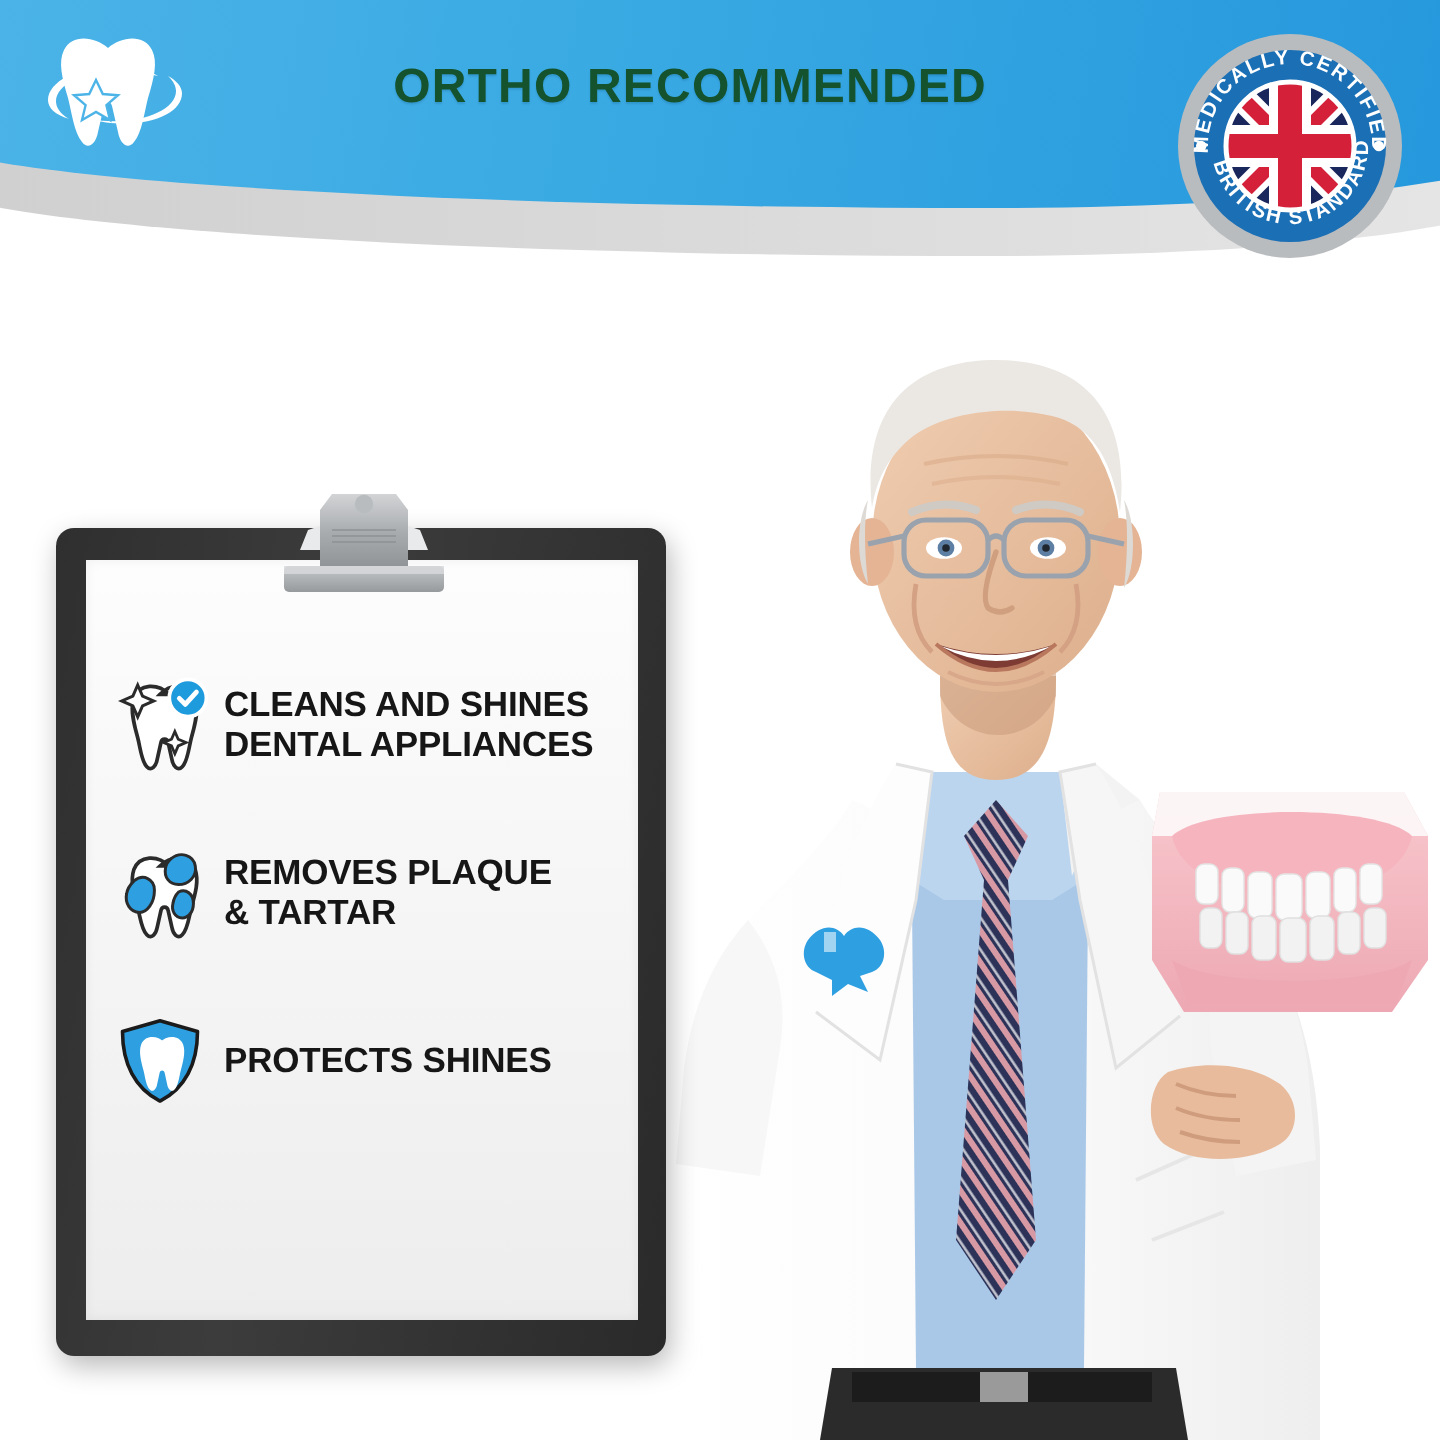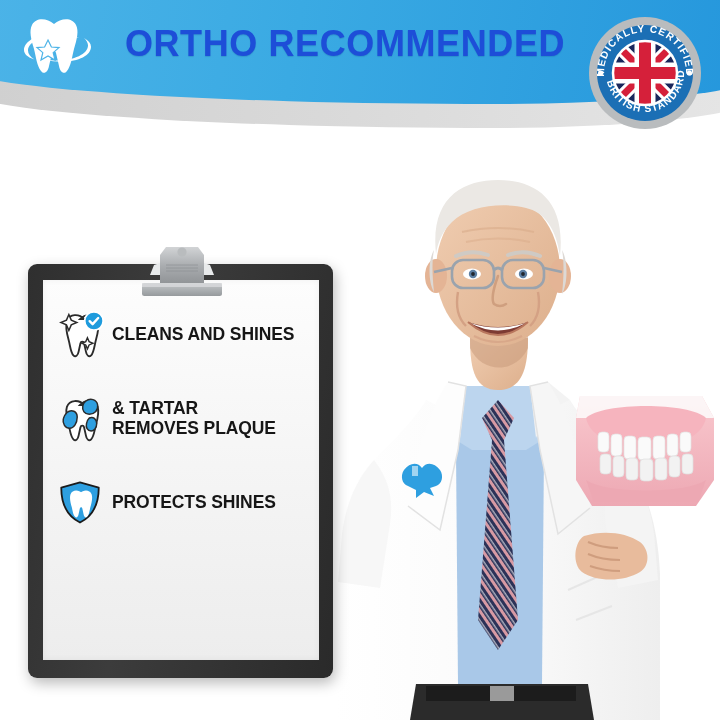--- a/index.html
+++ b/index.html
@@ -10,40 +10,40 @@
   
   .header-wrap{position:absolute;left:0;top:0;width:720px;height:150px;overflow:hidden;}
   .header-shadow{position:absolute;left:-40px;top:0;width:800px;height:128px;
       background:linear-gradient(90deg,#cfcfcf 0%,#d9d9d9 45%,#e6e6e6 100%);
       border-bottom-left-radius:120% 70px;border-bottom-right-radius:60% 58px;}
   .header-band{position:absolute;left:-40px;top:-8px;width:800px;height:112px;
       background:linear-gradient(100deg,#4db4e8 0%,#3aaae3 42%,#2496dc 100%);
       border-bottom-left-radius:120% 66px;border-bottom-right-radius:60% 52px;}
   .header-title{position:absolute;left:110px;top:18px;width:470px;height:52px;
       display:flex;align-items:center;justify-content:center;
-      color:#1d4ed8;font-size:36px;font-weight:bold;letter-spacing:.6px;
+      color:#14532d;font-size:24px;font-weight:bold;letter-spacing:.6px;
       text-shadow:0 1px 1px rgba(0,60,110,.18);white-space:nowrap;}
 
   
   .logo{position:absolute;left:14px;top:8px;width:80px;height:80px;}
 
   
   .badge{position:absolute;left:586px;top:14px;width:118px;height:118px;}
 
   
   .clipboard{position:absolute;left:28px;top:264px;width:305px;height:414px;
       background:linear-gradient(100deg,#2f2f2f 0%,#3c3c3c 40%,#2a2a2a 100%);
       border-radius:9px;box-shadow:2px 5px 14px rgba(0,0,0,.28);}
   .paper{position:absolute;left:15px;top:16px;right:14px;bottom:18px;
       background:linear-gradient(180deg,#fdfdfd 0%,#f4f4f4 55%,#ededed 100%);
       box-shadow:inset 0 0 6px rgba(0,0,0,.06);}
   .clip{position:absolute;left:136px;top:241px;width:92px;height:62px;}
 
   
-  .list{position:absolute;left:52px;top:292px;width:262px;}
+  .list{position:absolute;left:52px;top:320px;width:262px;}
   .row{display:flex;align-items:center;height:84px;}
   .row-ico{width:56px;height:56px;flex:0 0 56px;display:flex;align-items:center;justify-content:center;}
   .row-txt{font-size:17.5px;font-weight:bold;color:#161616;line-height:1.16;
       letter-spacing:-.1px;margin-left:4px;}
   .row-txt span{display:block;white-space:nowrap;}
 
   
   .doctor{position:absolute;left:330px;top:150px;width:390px;height:570px;}
 </style>
 </head>
@@ -277,35 +277,36 @@
         <svg viewBox="0 0 56 56" width="52" height="52">
           <path d="M28 12 c6-6 16-6 19 2 2 6 0 14-2 21 -1.6 6-2 13-5 16 -2.5 2.6-5-.4-5.6-4l-2-9 c-.5-2.4-3.4-2.4-3.9 0l-2 9 c-.6 3.6-3.1 6.6-5.6 4 -3-3 -3.4-10 -5-16 -2-7 -4-15 -2-21 3-8 13-8 19-2z" fill="#ffffff" stroke="#2b2b2b" stroke-width="2"></path>
           <path d="M16 7 l2.6 6 6 2.6 -6 2.6 -2.6 6 -2.6-6 -6-2.6 6-2.6z" fill="#ffffff" stroke="#2b2b2b" stroke-width="1.6"></path>
           <path d="M36 32 l1.8 4.2 4.2 1.8 -4.2 1.8 -1.8 4.2 -1.8-4.2 -4.2-1.8 4.2-1.8z" fill="#ffffff" stroke="#2b2b2b" stroke-width="1.5"></path>
           <circle cx="43" cy="14" r="10" fill="#1e9bdd" stroke="#ffffff" stroke-width="2"></circle>
           <path d="M38.4 14.2 l3.2 3.2 6-6.6" stroke="#ffffff" stroke-width="2.6" fill="none" stroke-linecap="round" stroke-linejoin="round"></path>
         </svg>
       </div>
       <div class="row-txt">
         <span>CLEANS AND SHINES</span>
+        <span>DENTAL APPLIANCES</span>
       </div>
     </div>
 
     <div class="row">
       <div class="row-ico">
         <svg viewBox="0 0 56 56" width="52" height="52">
           <path d="M28 14 c6-6 16-6 19 2 2 6 0 13-2 20 -1.6 6-2 12-5 15 -2.5 2.6-5-.4-5.6-4l-2-9 c-.5-2.4-3.4-2.4-3.9 0l-2 9 c-.6 3.6-3.1 6.6-5.6 4 -3-3 -3.4-9 -5-15 -2-7 -4-14 -2-20 3-8 13-8 19-2z" fill="#ffffff" stroke="#2b2b2b" stroke-width="2"></path>
           <path d="M14 22 c5-4 11-1 11 5 0 7-4 12-8 12 -5 0-8-5-7-10 .4-3 2-5 4-7z" fill="#2e9fe0" stroke="#2b2b2b" stroke-width="1.6"></path>
           <path d="M34 10 c5-4 12-2 13 4 1 6-4 10-9 10 -5 0-8-4-7-9 .3-2 1.6-3.8 3-5z" fill="#2e9fe0" stroke="#2b2b2b" stroke-width="1.6"></path>
           <path d="M38 28 c4-2 8 1 8 6 0 5-3 8-6 8 -4 0-6-4-5-8 .4-2.4 1.6-4.6 3-6z" fill="#2e9fe0" stroke="#2b2b2b" stroke-width="1.6"></path>
         </svg>
       </div>
       <div class="row-txt">
+        <span>REMOVES PLAQUE</span>
         <span>&amp; TARTAR</span>
-        <span>REMOVES PLAQUE</span>
       </div>
     </div>
 
 
     <div class="row">
       <div class="row-ico">
         <svg viewBox="0 0 56 56" width="50" height="50">
           <path d="M28 6 L49 12 C49 30 42 44 28 51 C14 44 7 30 7 12 Z" fill="#2e9fe0" stroke="#1b1b1b" stroke-width="2" stroke-linejoin="round"></path>
           <path d="M28 6 L28 51 C14 44 7 30 7 12 Z" fill="#45add f" opacity=".0"></path>
           <path d="M28 18 c4-4 11-4 13 1.4 1.4 4 0 9.4-1.4 14.6 -1 4 -1.4 8.6 -3.6 10.6 -1.8 1.8 -3.6-.4 -4-3l-1.4-6.4 c-.4-1.8-2.4-1.8-2.8 0l-1.4 6.4 c-.4 2.6-2.2 4.8-4 3 -2.2-2 -2.6-6.6 -3.6-10.6 -1.4-5.2 -2.8-10.6 -1.4-14.6 2-5.4 9-5.4 13-1.4z" fill="#ffffff"></path>

